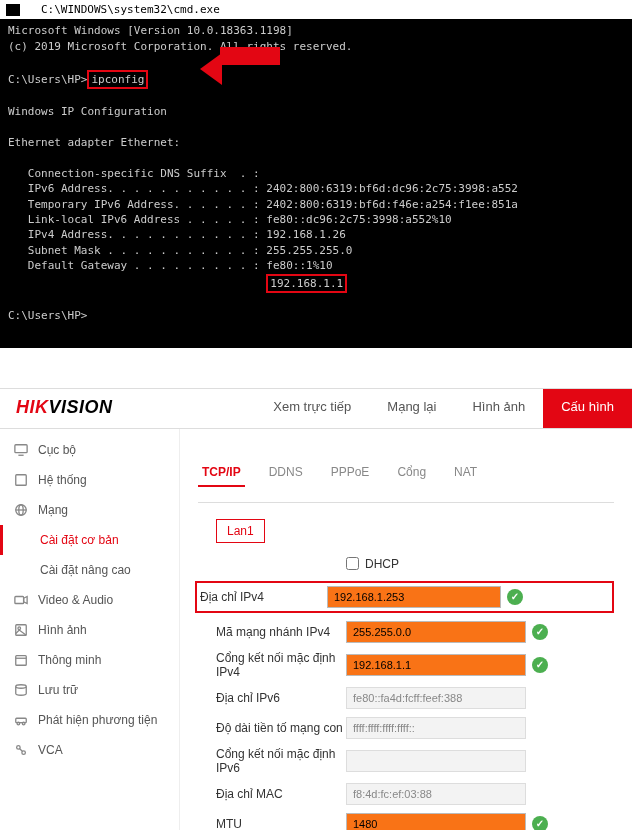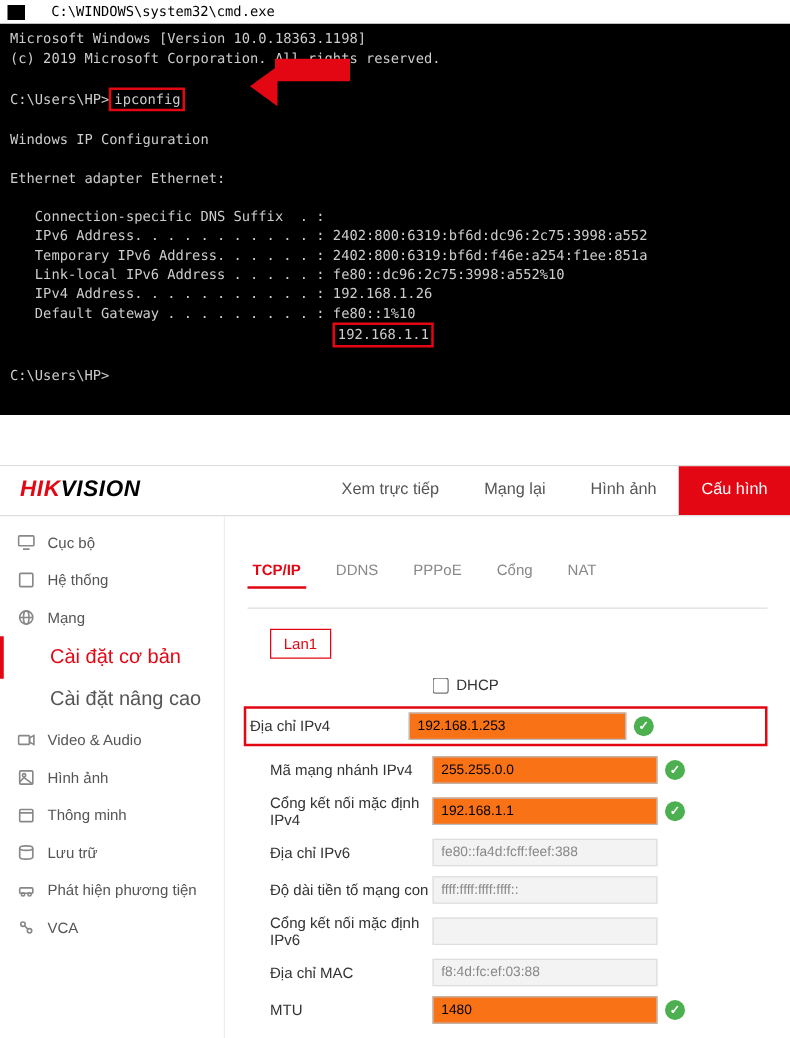--- a/index.html
+++ b/index.html
@@ -22,21 +22,21 @@
 .hik-logo { font-family: Arial; font-weight: bold; font-style: italic; font-size: 18px; padding: 8px 16px; letter-spacing: 0.5px; }
 .hik-logo .red { color: #e30613; }
 .hik-logo .blk { color: #000; }
 .hik-nav { display: flex; margin-left: auto; }
 .hik-nav-item { padding: 10px 18px; color: #555; cursor: pointer; font-size: 13px; }
 .hik-nav-item.active { background: #e30613; color: #fff; }
 
 .hik-body { display: flex; min-height: 480px; }
 .sidebar { width: 180px; border-right: 1px solid #eee; padding-top: 6px; }
 .side-item { display: flex; gap: 10px; padding: 8px 14px; color: #555; cursor: pointer; font-size: 12px; }
-.side-item.sub { padding-left: 40px; font-size: 16px; }
+.side-item.sub { padding-left: 40px; font-size: 12px; }
 .side-item.active { color: #e30613; border-left: 3px solid #e30613; padding-left: 37px; }
 .side-icon { width: 14px; height: 14px; display: inline-flex; align-items: center; justify-content: center; }
 .side-icon svg { width: 14px; height: 14px; stroke: #888; fill: none; stroke-width: 1.5; }
 
 .content { flex: 1; padding: 10px 18px; }
 .tabs { display: flex; gap: 20px; border-bottom: 1px solid #ddd; padding-bottom: 15px; margin-bottom: 12px; margin-top: 20px; }
 .tab { padding: 6px 4px; color: #888; cursor: pointer; font-size: 12px; }
 .tab.active { color: #e30613; border-bottom: 2px solid #e30613; font-weight: bold; }
 
 .lan-box { border: 1px solid #e30613; color: #e30613; display: inline-block; padding: 4px 10px; font-size: 12px; margin: 4px 0 14px 18px; }
@@ -74,20 +74,21 @@
     <div class="cmd-line"> </div>
     <div class="cmd-line">Windows IP Configuration</div>
     <div class="cmd-line"> </div>
     <div class="cmd-line">Ethernet adapter Ethernet:</div>
     <div class="cmd-line"> </div>
     <div class="cmd-line">   Connection-specific DNS Suffix  . :</div>
     <div class="cmd-line">   IPv6 Address. . . . . . . . . . . : 2402:800:6319:bf6d:dc96:2c75:3998:a552</div>
     <div class="cmd-line">   Temporary IPv6 Address. . . . . . : 2402:800:6319:bf6d:f46e:a254:f1ee:851a</div>
     <div class="cmd-line">   Link-local IPv6 Address . . . . . : fe80::dc96:2c75:3998:a552%10</div>
     <div class="cmd-line">   IPv4 Address. . . . . . . . . . . : 192.168.1.26</div>
+    <div class="cmd-line">   Subnet Mask . . . . . . . . . . . : 255.255.255.0</div>
     <div class="cmd-line">   Default Gateway . . . . . . . . . : fe80::1%10</div>
     <div class="cmd-line"><span>                                       </span><span class="red-box">192.168.1.1</span></div>
     <div class="cmd-line"> </div>
     <div class="cmd-line">C:\Users\HP&gt;</div>
   </div>
 </div>
 
 <div class="hik">
   <div class="hik-header">
     <div class="hik-logo">

